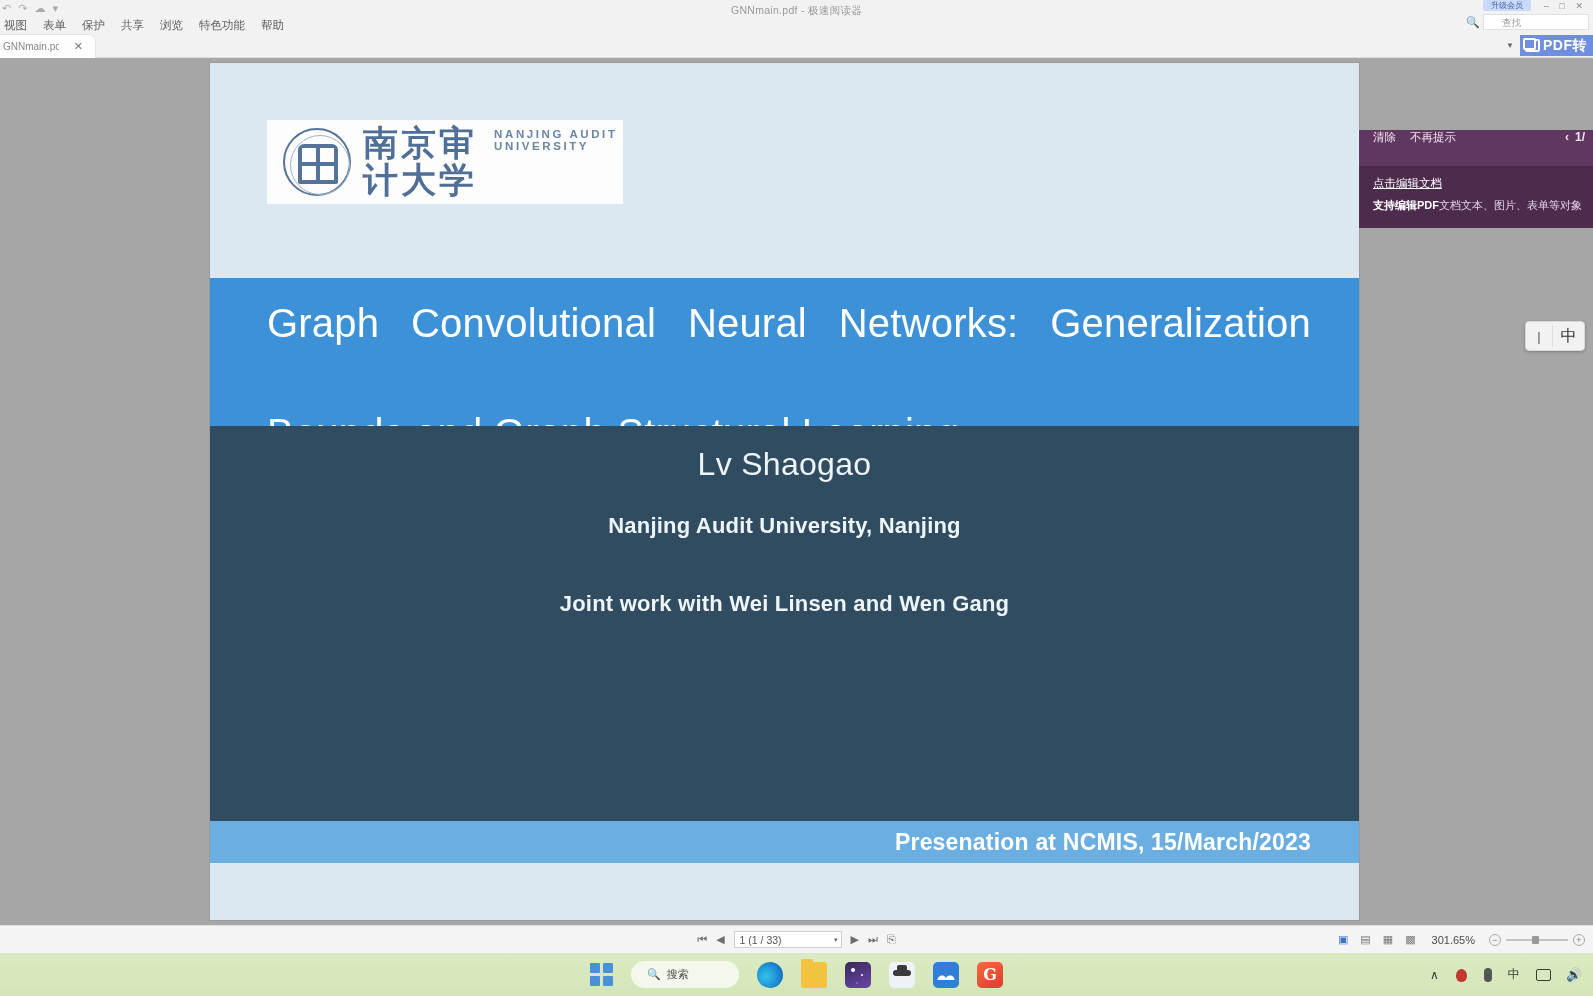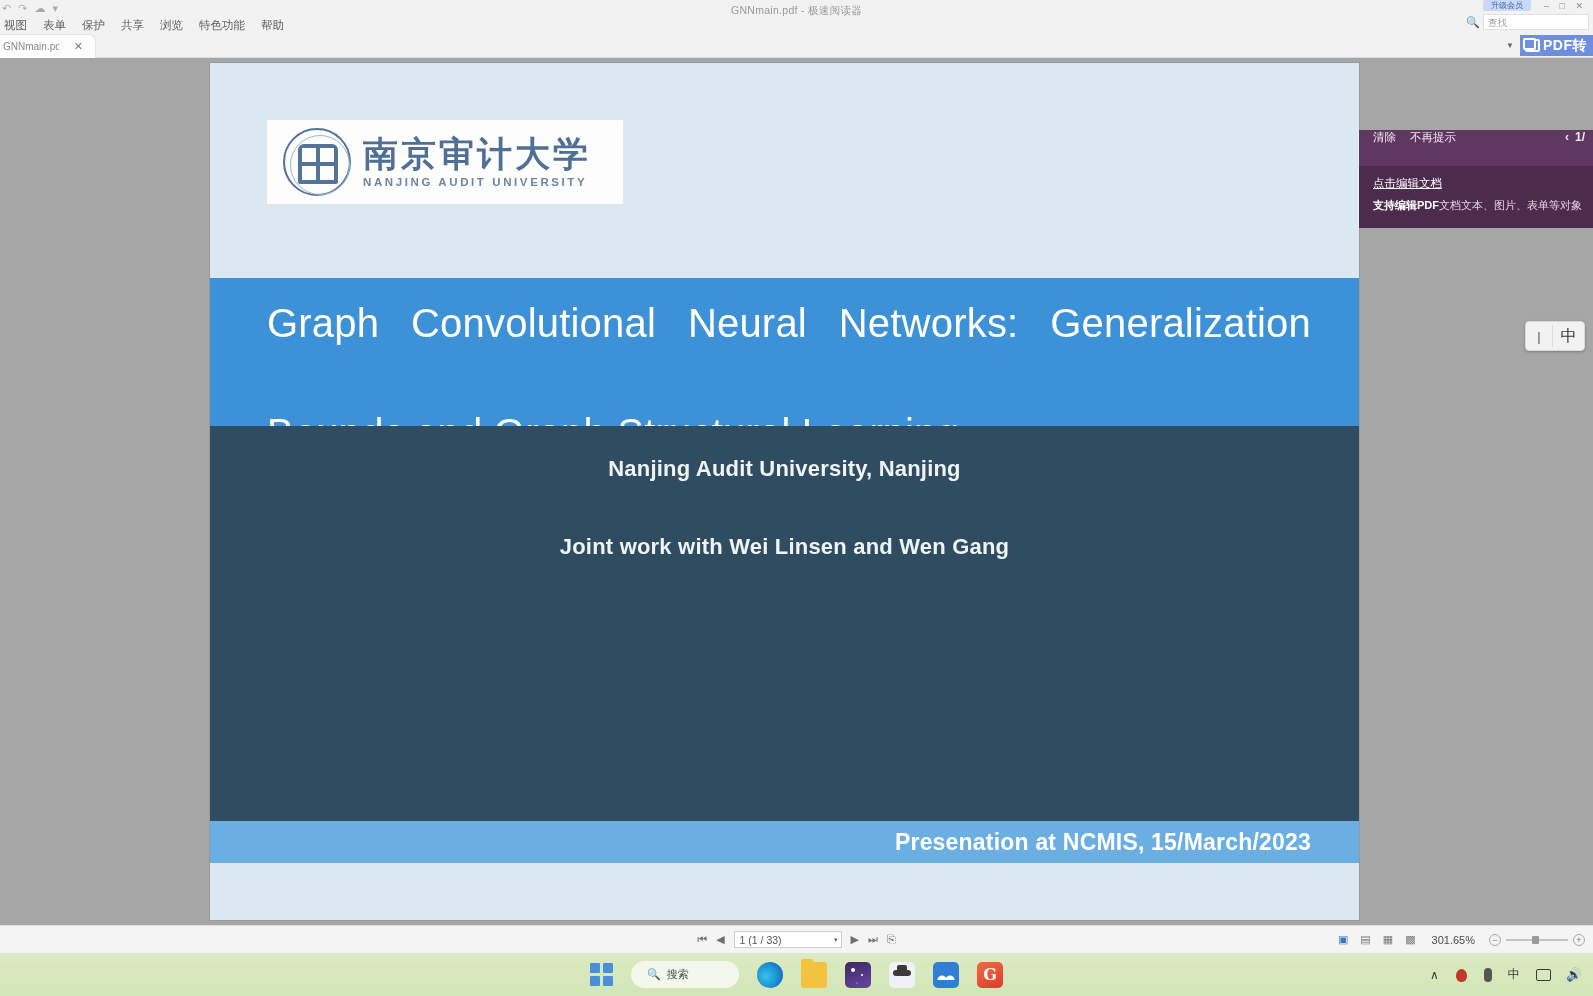--- a/index.html
+++ b/index.html
@@ -76,21 +76,21 @@
     filter: blur(.5px);
   }
   .tr-searchrow {
     position: absolute; right: 4px; top: 14px;
     display: flex; align-items: center; gap: 3px;
   }
   .tr-searchicon { font-size: 11px; color: #c69a4e; filter: blur(.4px); }
   .tr-searchbox {
     width: 106px; height: 16px; background: #fff;
     border: 1px solid #e0e0e0;
-    font-size: 9.5px; color: #9b9b9b; padding-left: 4px;
+    font-size: 9.5px; color: #9b9b9b; padding-left: 18px;
     line-height: 15px; filter: blur(.4px);
     white-space: nowrap; overflow: hidden;
   }
   .tr-pdfrow {
     position: absolute; right: 0px; top: 35px;
     display: flex; align-items: center; gap: 6px;
   }
   .tr-caret { font-size: 8px; color: #6a6a6a; }
   .tr-pdfbtn {
     height: 21px; background: #6f8ee0;
@@ -150,21 +150,21 @@
       linear-gradient(#54739a,#54739a) 0 18px/40px 4px no-repeat,
       linear-gradient(#54739a,#54739a) 0 36px/40px 4px no-repeat,
       linear-gradient(#54739a,#54739a) 18px 0/4px 40px no-repeat;
     border-radius: 6px 6px 2px 2px;
   }
   .logo-seal:after {
     content: ""; position: absolute; left: 5px; top: 5px;
     width: 58px; height: 58px; border-radius: 50%;
     border: 1px solid #9db4cc;
   }
-  .logo-text { display: flex; flex-direction: column; }
+  .logo-text { display: flex; flex-direction: row; }
   .logo-cn {
     font-family: "DejaVu Serif", serif;
     font-size: 35px; color: #4f6f96; font-weight: 700;
     letter-spacing: 3px; line-height: 1.05;
     filter: blur(.25px);
   }
   .logo-en {
     font-size: 11.5px; color: #6b85a3; font-weight: 700;
     letter-spacing: 2.6px; margin-top: 3px;
     filter: blur(.2px);
@@ -454,20 +454,21 @@
         </div>
 
         <div class="band-title">
           <div class="t">
             <span class="ln1">Graph Convolutional Neural Networks: Generalization</span>
             <span class="ln2">Bounds and Graph Structural Learning</span>
           </div>
         </div>
 
         <div class="band-body">
+          <div class="author">Lv Shaogao</div>
           <div class="affil">Nanjing Audit University, Nanjing</div>
           <div class="joint">Joint work with Wei Linsen and Wen Gang</div>
         </div>
 
         <div class="band-footer">
           <div class="f">Presenation at NCMIS, 15/March/2023</div>
         </div>
 
       </div>
     </div>

